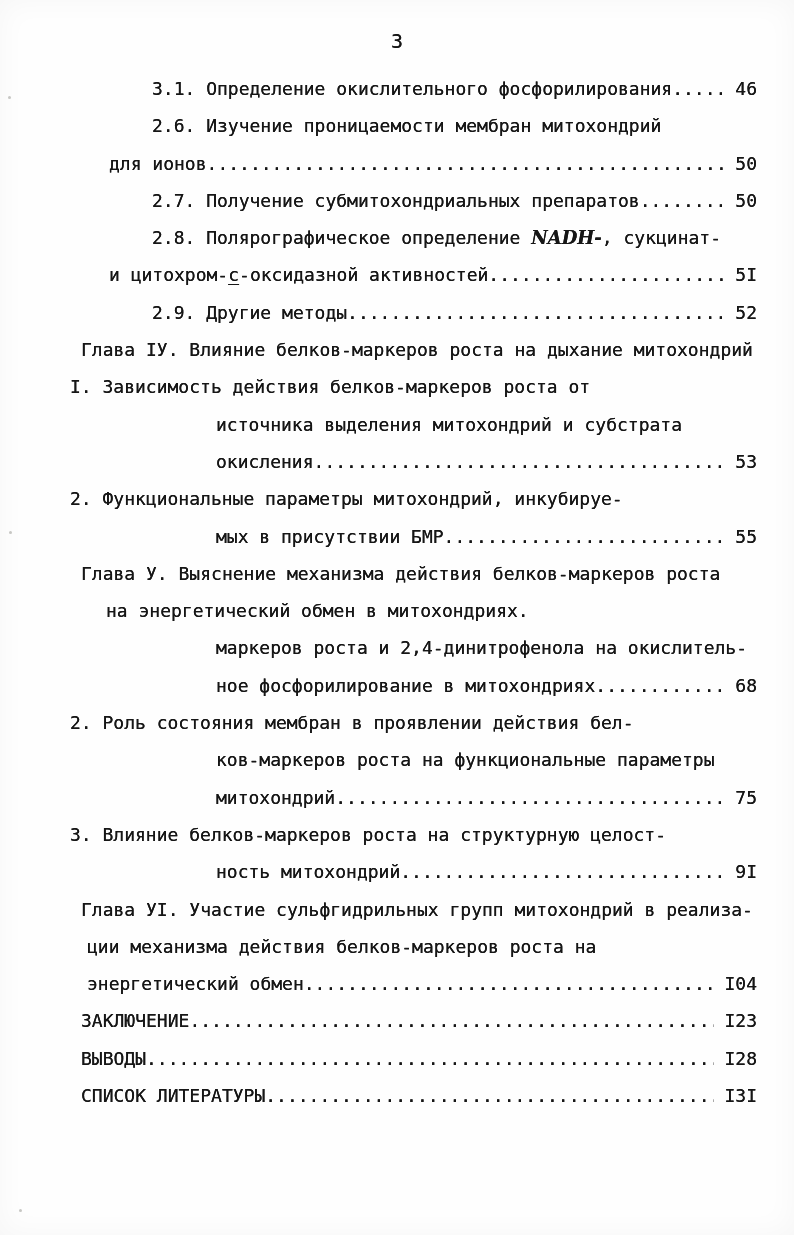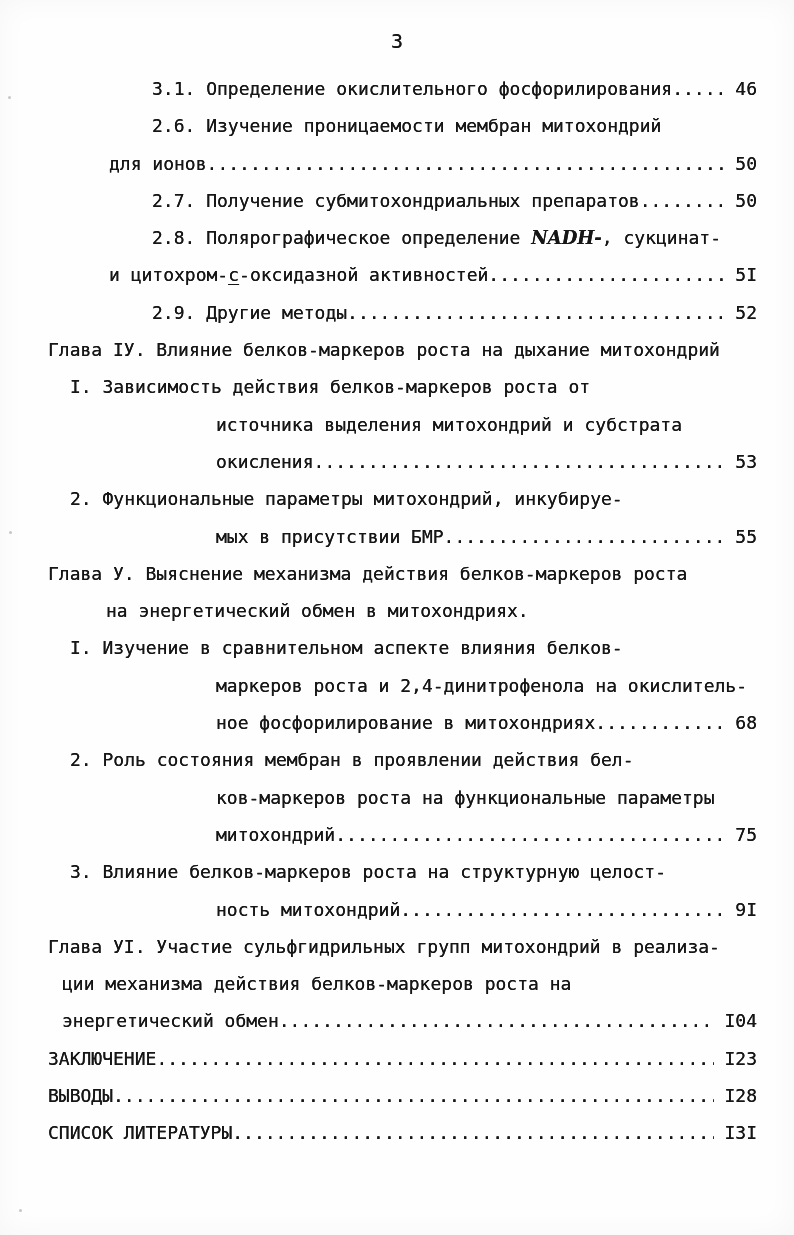--- a/index.html
+++ b/index.html
@@ -23,23 +23,23 @@
   .toc { position: absolute; top: 70px; left: 0; right: 0; }
   .row {
     display: flex; align-items: baseline;
     height: 37.3px; line-height: 37.3px;
     padding-right: 37px;
   }
   .txt { flex: 0 0 auto; white-space: pre; }
   .leader { flex: 1 1 0; min-width: 0; overflow: hidden; white-space: nowrap; }
   .pg { flex: 0 0 auto; margin-left: 10px; }
   
-  .ind-ch   { padding-left: 48px;  }  
+  .ind-ch   { padding-left: 48px; margin-left: 33px;  }  
   .ind-chc  { padding-left: 106px; }  
-  .ind-chc2 { padding-left: 62px; text-align: right; }  
+  .ind-chc2 { padding-left: 87px; text-align: right; }  
   .ind-n1   { padding-left: 152px; }  
   .ind-n2   { padding-left: 70px; }  
   .ind-c1   { padding-left: 109px; }  
   .ind-c2   { padding-left: 216px; }  
   .script {
     font-family: "DejaVu Serif", "Liberation Serif", serif;
     font-style: italic; font-weight: bold;
   }
   .underline { text-decoration: underline; text-underline-offset: 3px; }
   .speck { position: absolute; background: #9a9a96; border-radius: 50%; opacity: .55; }
@@ -125,24 +125,20 @@
   <div class="row ind-ch">
     <span class="txt"><span>Глава У. Выяснение механизма действия белков-маркеров роста</span></span>
 
   </div>
 
   <div class="row ind-chc">
     <span class="txt"><span>на энергетический обмен в митохондриях.</span></span>
 
   </div>
 
-  <div class="row ind-n2">
-    <span class="txt"><span>I. Изучение в сравнительном аспекте влияния белков-</span></span>
-
-  </div>
 
   <div class="row ind-c2">
     <span class="txt"><span>маркеров роста и 2,4-динитрофенола на окислитель-</span></span>
 
   </div>
 
   <div class="row ind-c2">
     <span class="txt"><span>ное фосфорилирование в митохондриях</span></span>
     <span class="leader">..........................................................................................</span>
     <span class="pg">68</span>

